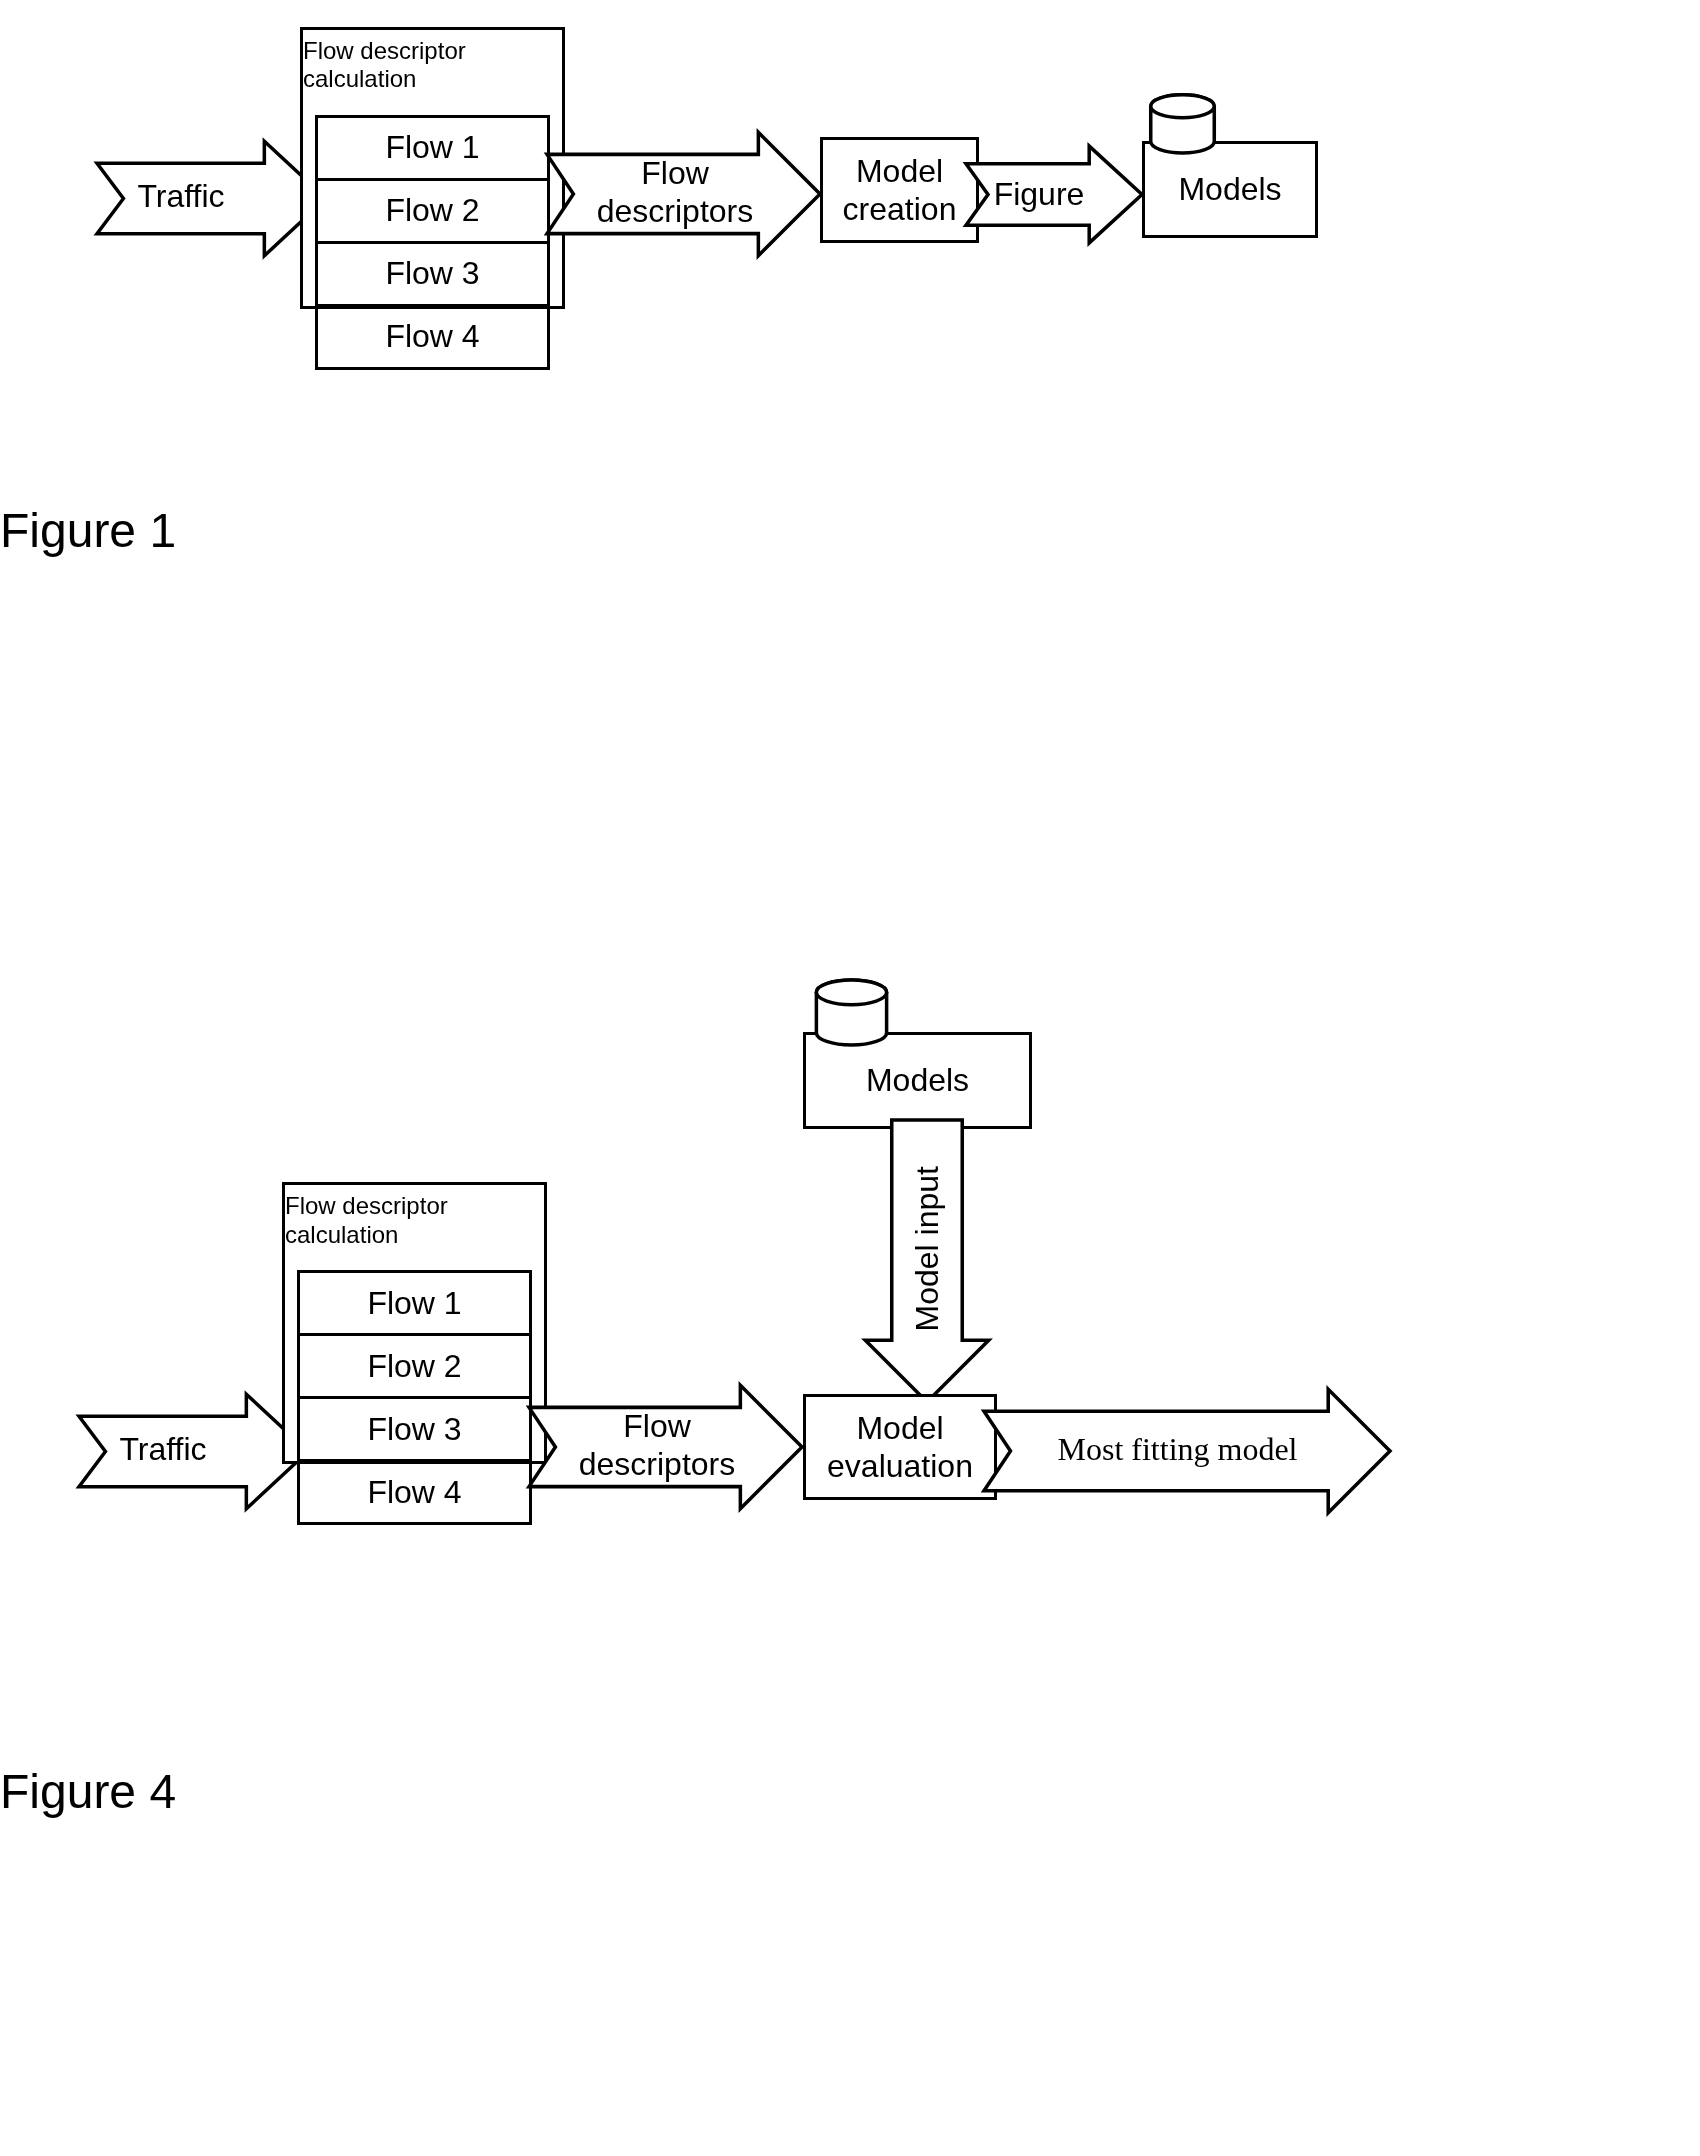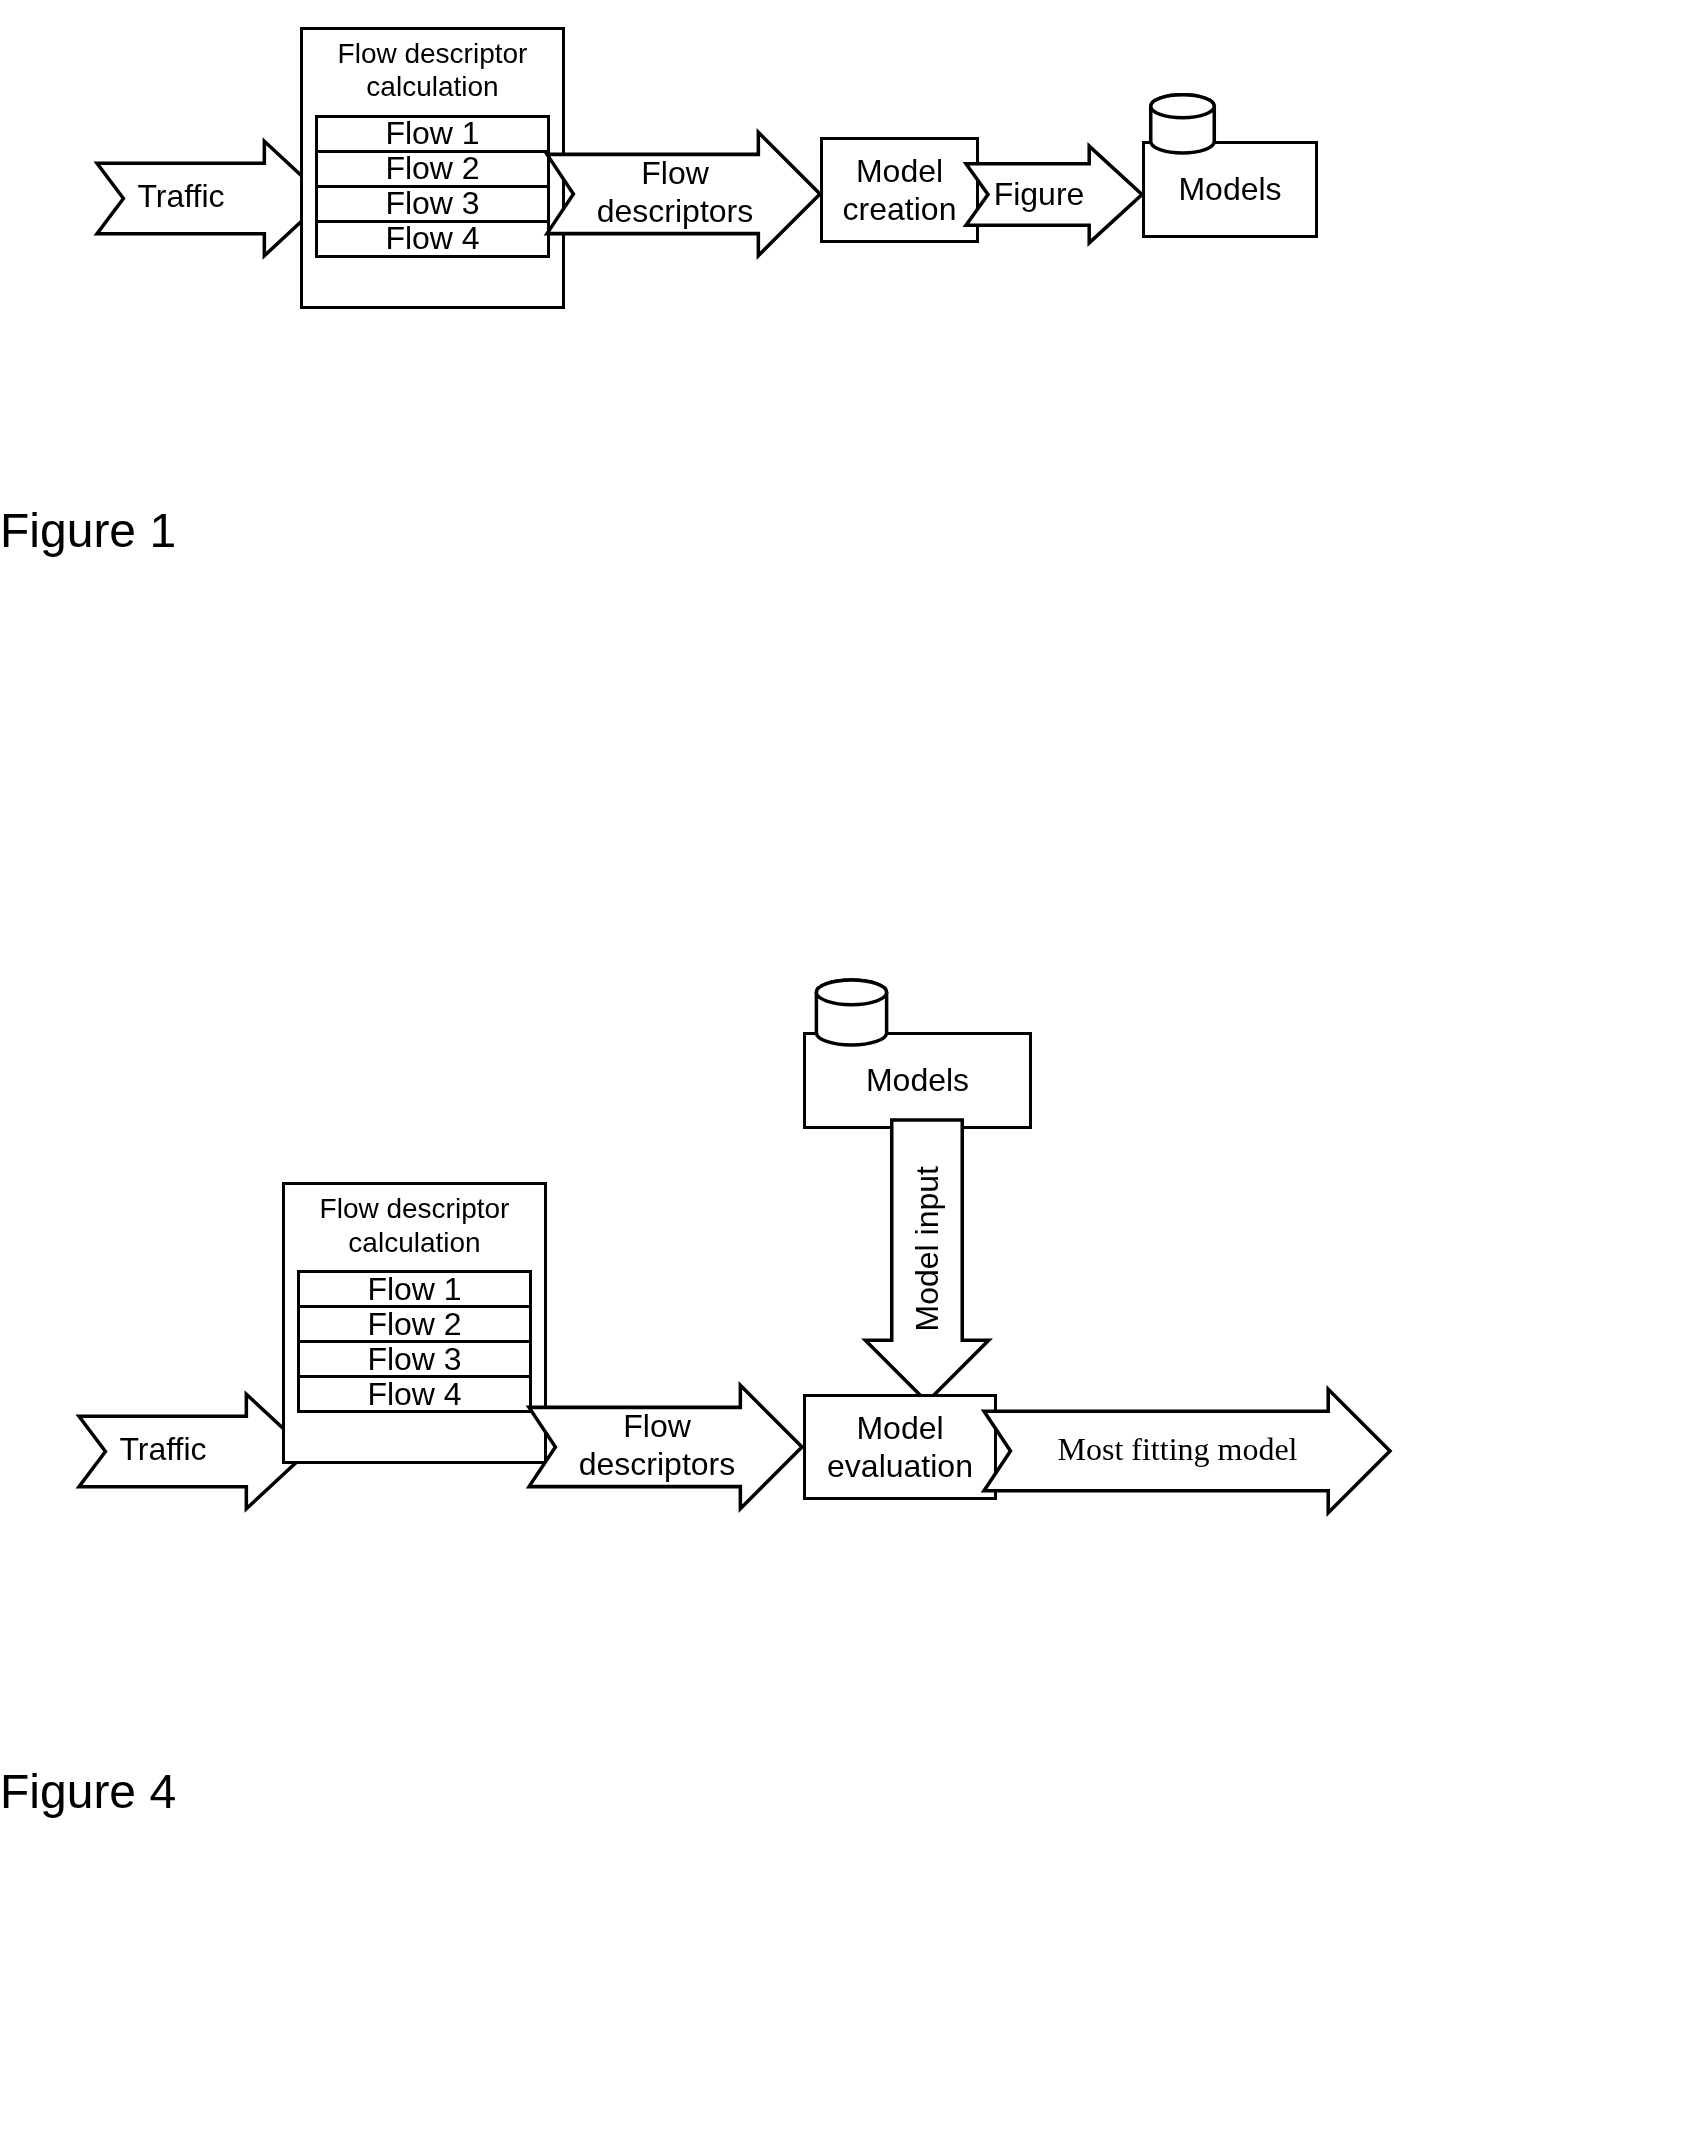--- a/index.html
+++ b/index.html
@@ -26,28 +26,27 @@
     display: flex;
     flex-direction: column;
     align-items: center;
     justify-content: center;
     text-align: center;
     font-size: 32px;
     line-height: 1.2;
   }
   .header-text {
     position: absolute;
-    font-size: 28px;
-    text-align: center;
+    font-size: 24px;
     width: 100%;
     line-height: 1.2;
   }
   .flow-row {
     border-top: 3.5px solid #000;
-    height: 32px;
+    height: 60px;
     display: flex;
     align-items: center;
     justify-content: center;
     font-size: 32px;
   }
   .vtext {
     writing-mode: vertical-rl;
     transform: rotate(180deg);
     font-size: 32px;
   }

